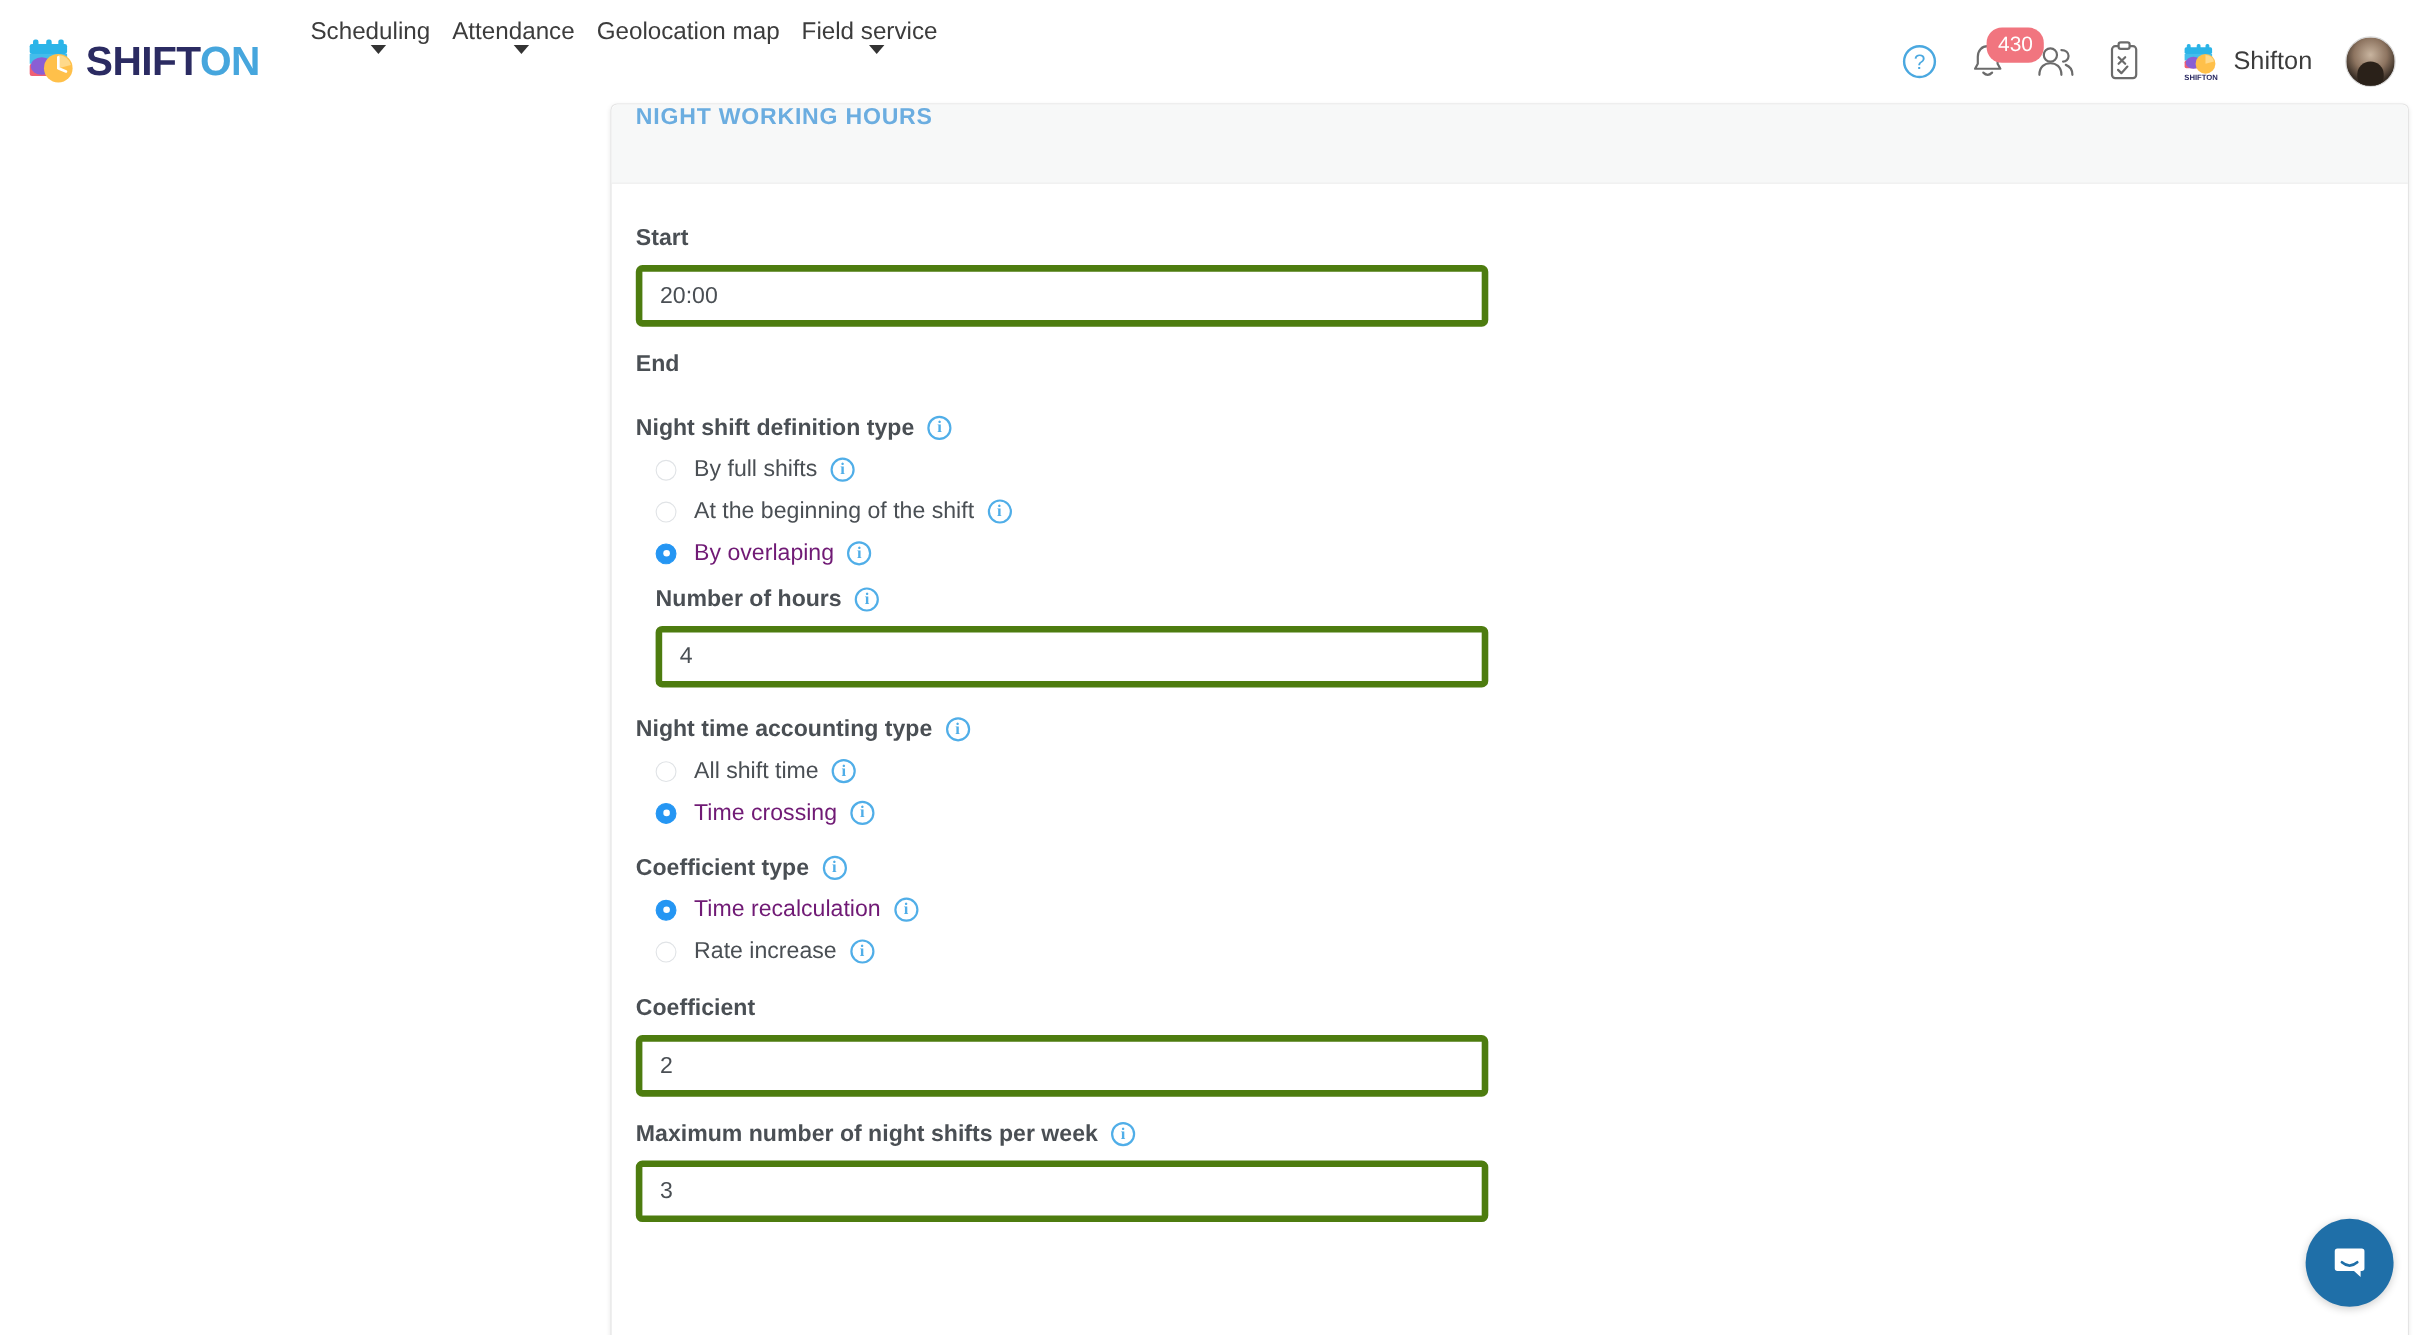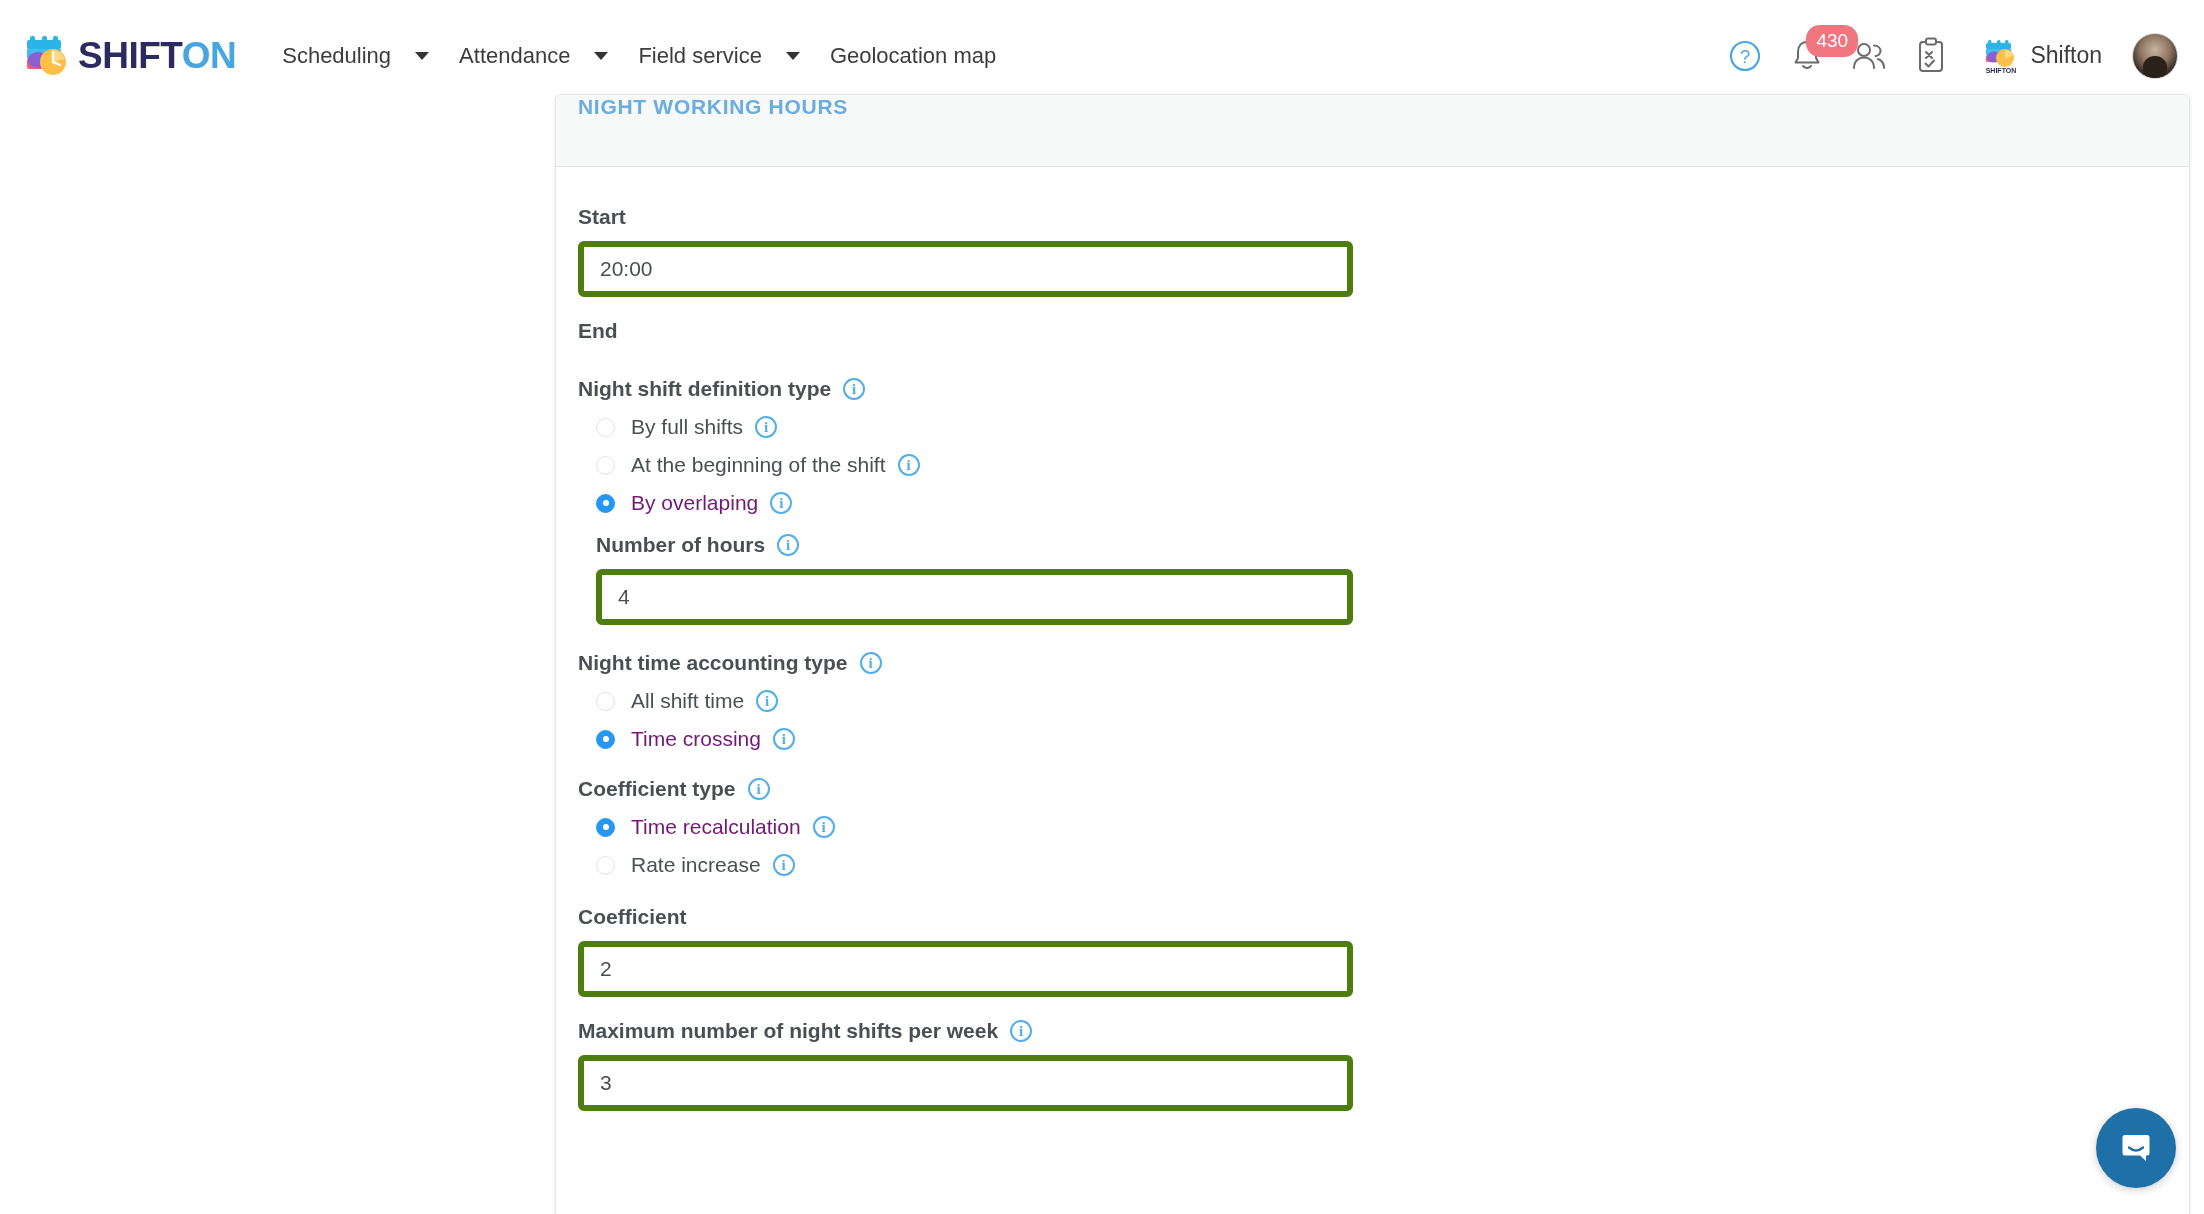--- a/index.html
+++ b/index.html
@@ -31,21 +31,21 @@
     line-height: 1;
   }
   .logo-text .dark { color: #2b2b62; }
   .logo-text .lite { color: #46a6dd; }
 
   .nav { display: flex; align-items: center; height: 100%; }
   .nav-item {
     display: flex; align-items: center;
     font-size: 22px; color: #3c3c3c;
     padding: 0 10px; height: 100%;
-    cursor: pointer; white-space: nowrap;
+    cursor: pointer; white-space: nowrap; flex-direction: column;
   }
   .caret {
     width: 0; height: 0;
     border-left: 7px solid transparent;
     border-right: 7px solid transparent;
     border-top: 8px solid #333;
     margin-left: 24px; margin-right: 10px;
   }
 
   .header-right {
@@ -187,25 +187,25 @@
   <nav class="nav">
     <div class="nav-item">
       <span>Scheduling</span>
       <span class="caret"></span>
     </div>
     <div class="nav-item">
       <span>Attendance</span>
       <span class="caret"></span>
     </div>
     <div class="nav-item">
+      <span>Geolocation map</span>
+    </div>
+    <div class="nav-item">
       <span>Field service</span>
       <span class="caret"></span>
-    </div>
-    <div class="nav-item">
-      <span>Geolocation map</span>
     </div>
   </nav>
 
   <div class="header-right">
 
     <div class="hdr-icon">
       <svg width="34" height="34" viewBox="0 0 34 34">
         <circle cx="17" cy="17" r="14" fill="none" stroke="#4aa8e0" stroke-width="2.2"></circle>
         <text x="17" y="24" text-anchor="middle" font-family="Liberation Sans, sans-serif" font-size="19" fill="#4aa8e0">?</text>
       </svg>

